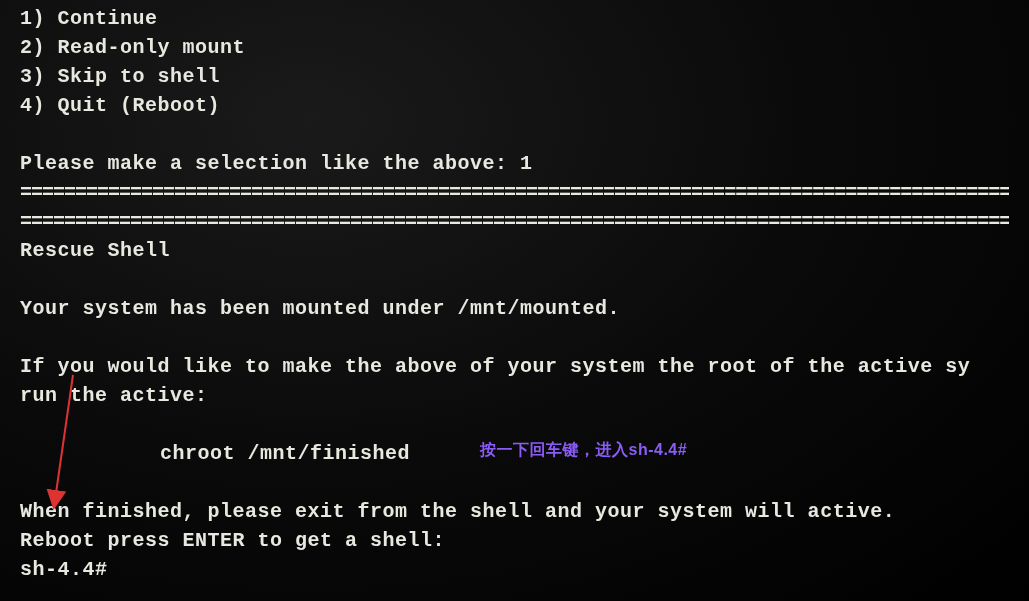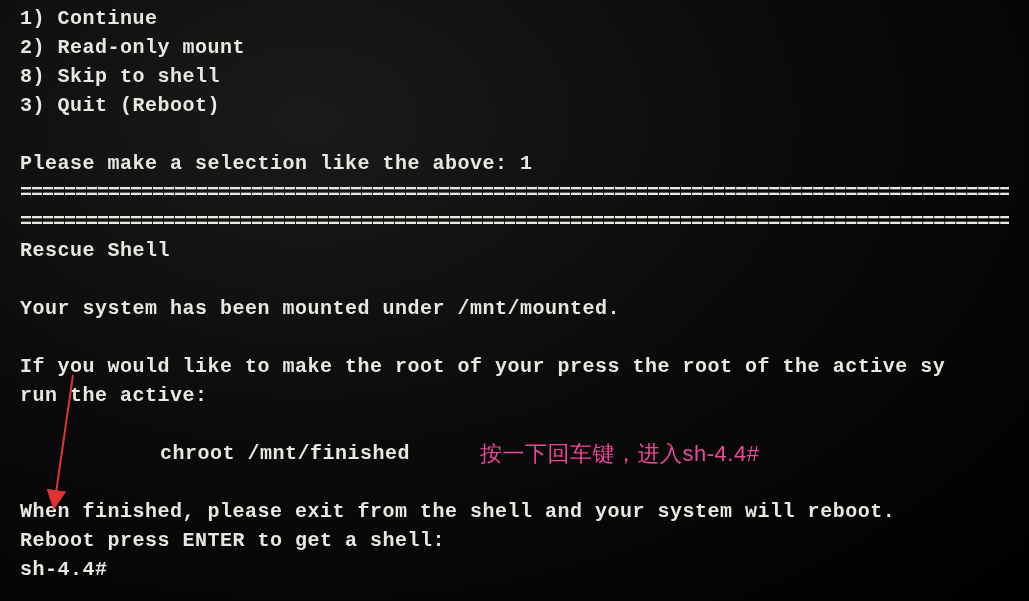--- a/index.html
+++ b/index.html
@@ -24,55 +24,55 @@
     .terminal-line {
       white-space: pre;
     }
     .separator {
       white-space: nowrap;
       overflow: hidden;
       letter-spacing: -1px;
     }
     .annotation {
       position: absolute;
-      color: #ec4899;
+      color: #8b5cf6;
       font-family: 'SimSun', 'Microsoft YaHei', sans-serif;
-      font-weight: normal;
-      font-size: 22px;
+      font-weight: bold;
+      font-size: 16px;
       pointer-events: none;
     }
     .arrow {
       position: absolute;
       pointer-events: none;
     }
     .indent {
       padding-left: 140px;
     }
   </style>
 </head>
 <body>
 
 <div class="terminal-line">1) Continue</div>
 <div class="terminal-line">2) Read-only mount</div>
-<div class="terminal-line">8) Skip to shell</div>
-<div class="terminal-line">3) Quit (Reboot)</div>
+<div class="terminal-line">3) Skip to shell</div>
+<div class="terminal-line">4) Quit (Reboot)</div>
 <div class="terminal-line">&nbsp;</div>
 <div class="terminal-line"><span>Please make a selection like the above: </span><span>1</span></div>
 <div class="separator">================================================================================================</div>
 <div class="separator">================================================================================================</div>
 <div class="terminal-line">Rescue Shell</div>
 <div class="terminal-line">&nbsp;</div>
 <div class="terminal-line">Your system has been mounted under /mnt/mounted.</div>
 <div class="terminal-line">&nbsp;</div>
-<div class="terminal-line">If you would like to make the root of your press the root of the active sy</div>
+<div class="terminal-line">If you would like to make the above of your system the root of the active sy</div>
 <div class="terminal-line">run the active:</div>
 <div class="terminal-line">&nbsp;</div>
 <div class="terminal-line indent">chroot /mnt/finished</div>
 <div class="terminal-line">&nbsp;</div>
-<div class="terminal-line">When finished, please exit from the shell and your system will reboot.</div>
+<div class="terminal-line">When finished, please exit from the shell and your system will active.</div>
 <div class="terminal-line">Reboot press ENTER to get a shell:</div>
 <div class="terminal-line">sh-4.4#</div>
 
 <div class="annotation" style="left:480px; top:438px;">按一下回车键，进入sh-4.4#</div>
 
 <svg class="arrow" style="left:45px; top:370px;" width="40" height="140" viewBox="0 0 40 140">
   <defs>
     <marker id="arrowhead" markerWidth="10" markerHeight="10" refX="5" refY="5" orient="auto">
       <polygon points="0 0, 10 5, 0 10" fill="#dd3333"></polygon>
     </marker>

